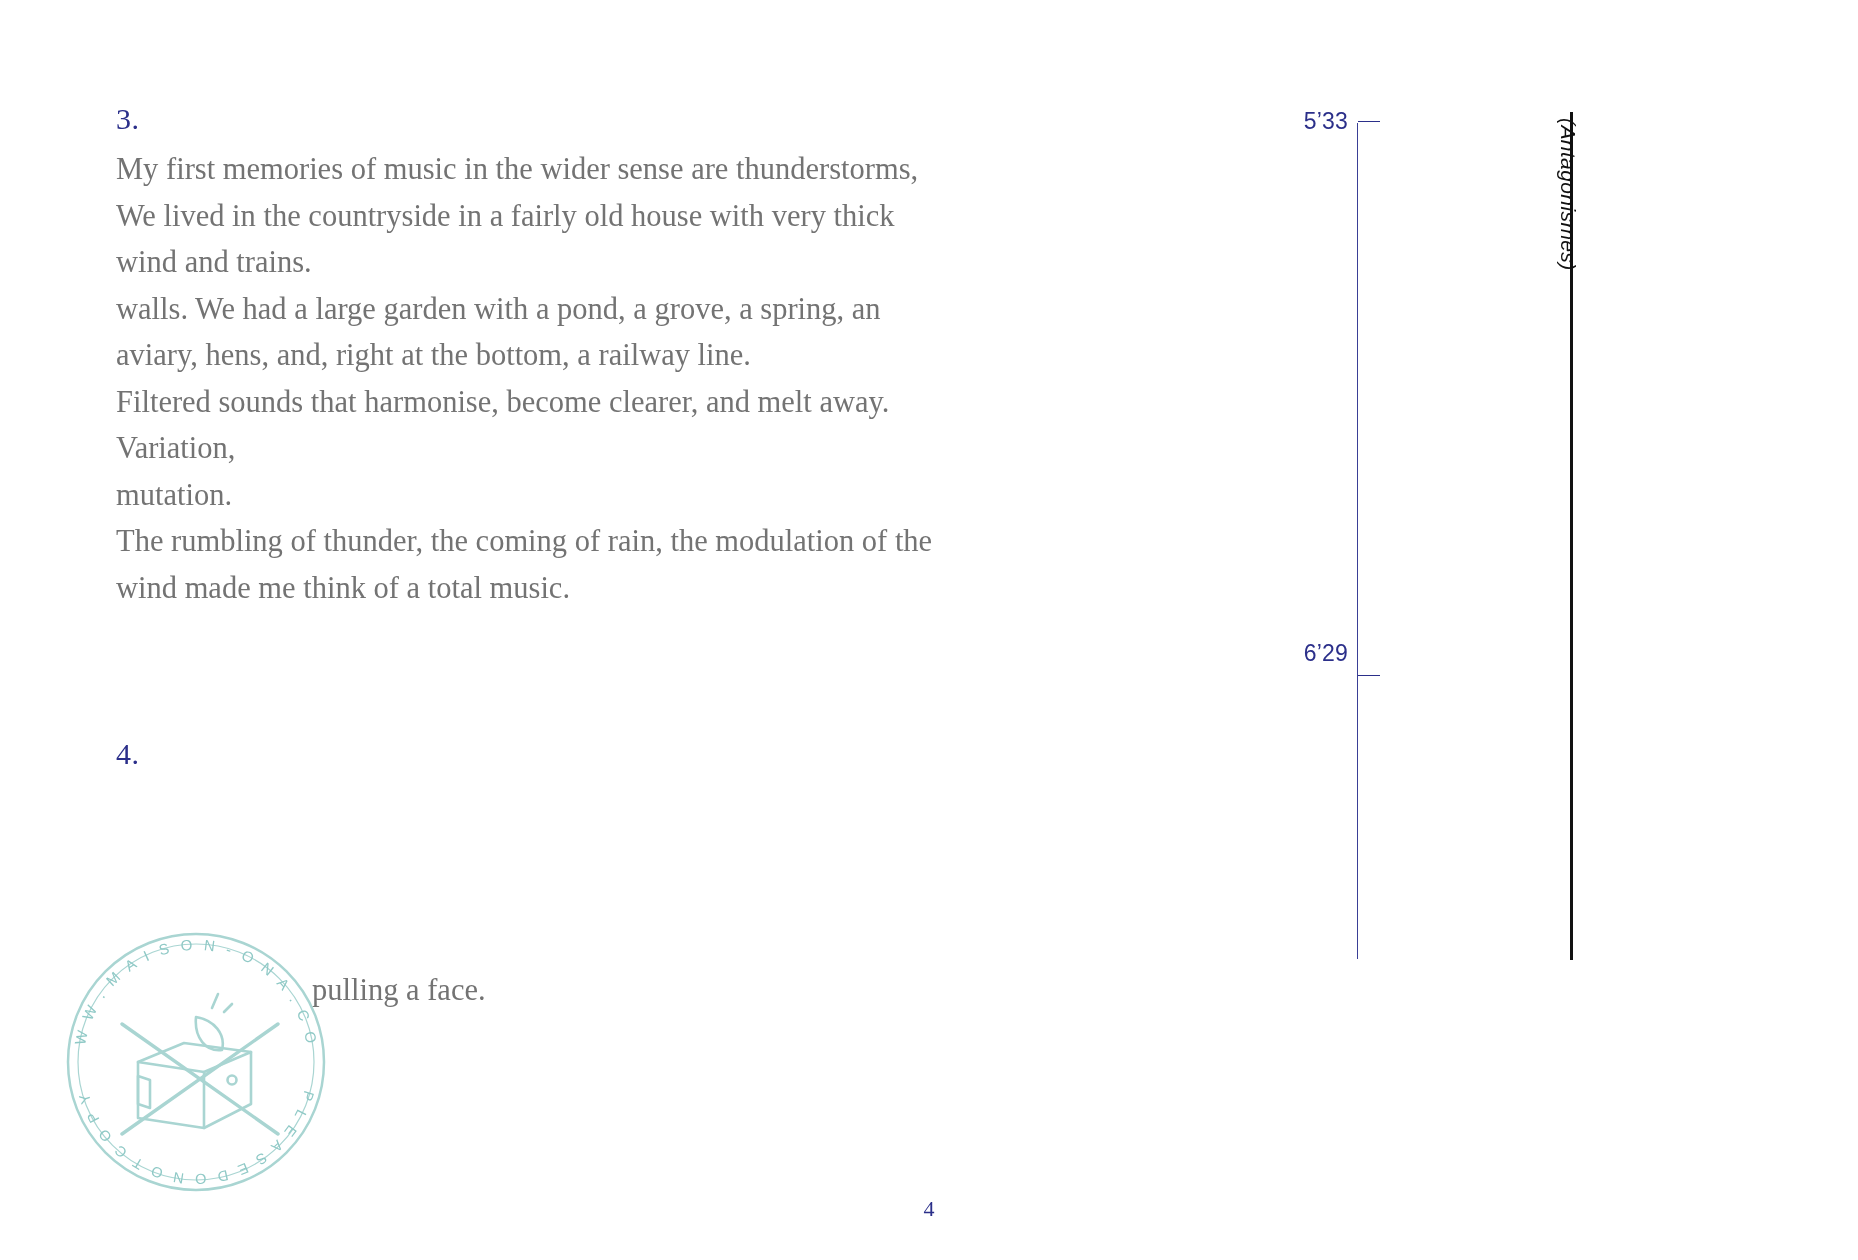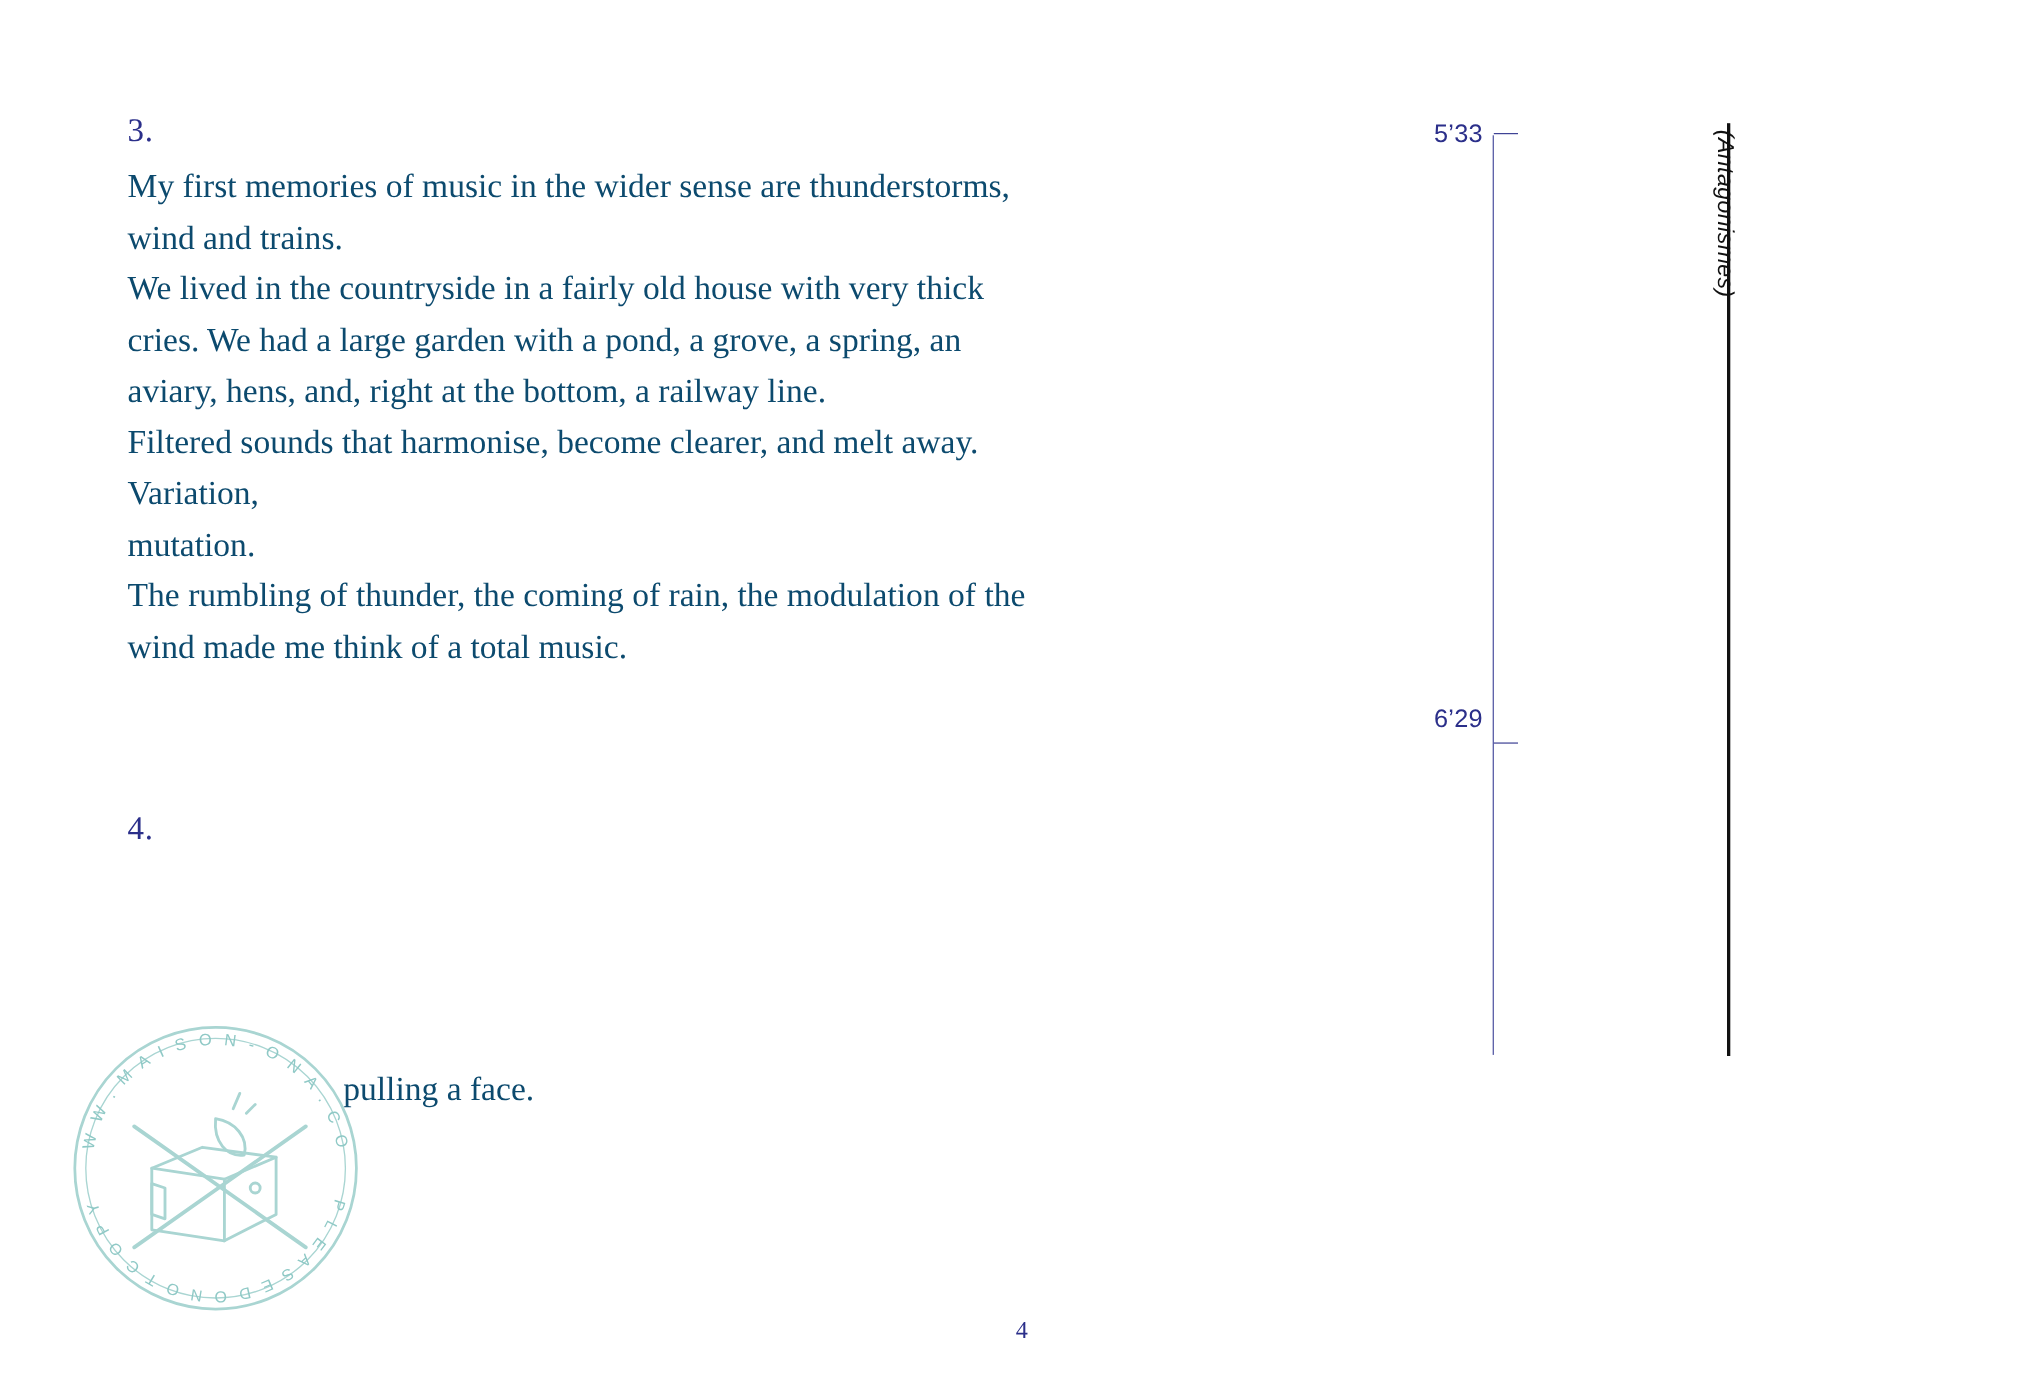--- a/index.html
+++ b/index.html
@@ -43,21 +43,21 @@
     line-height: 46px;
     letter-spacing: 0.5px;
     color: #2b2f8a;
     margin-bottom: 4px;
   }
 
   .para-line {
     font-family: "Liberation Serif", serif;
     font-size: 30.5px;
     line-height: 46.5px;
-    color: #0c4a6e;
+    color: #737373;
     white-space: pre;
   }
 
   
   .obscured-gap {
     height: 186px;
   }
 
   
   .timecodes {
@@ -141,23 +141,23 @@
 </head>
 <body>
 
 <div class="page">
 
   <div class="text-column">
 
     <div class="section">
       <div class="section-number">3.</div>
       <div class="para-line">My first memories of music in the wider sense are thunderstorms,</div>
+      <div class="para-line">We lived in the countryside in a fairly old house with very thick</div>
       <div class="para-line">wind and trains.</div>
-      <div class="para-line">We lived in the countryside in a fairly old house with very thick</div>
-      <div class="para-line">cries. We had a large garden with a pond, a grove, a spring, an</div>
+      <div class="para-line">walls. We had a large garden with a pond, a grove, a spring, an</div>
       <div class="para-line">aviary, hens, and, right at the bottom, a railway line.</div>
       <div class="para-line">Filtered sounds that harmonise, become clearer, and melt away.</div>
       <div class="para-line">Variation,</div>
       <div class="para-line">mutation.</div>
       <div class="para-line">The rumbling of thunder, the coming of rain, the modulation of the</div>
       <div class="para-line">wind made me think of a total music.</div>
     </div>
 
     <div class="section">
       <div class="section-number">4.</div>

